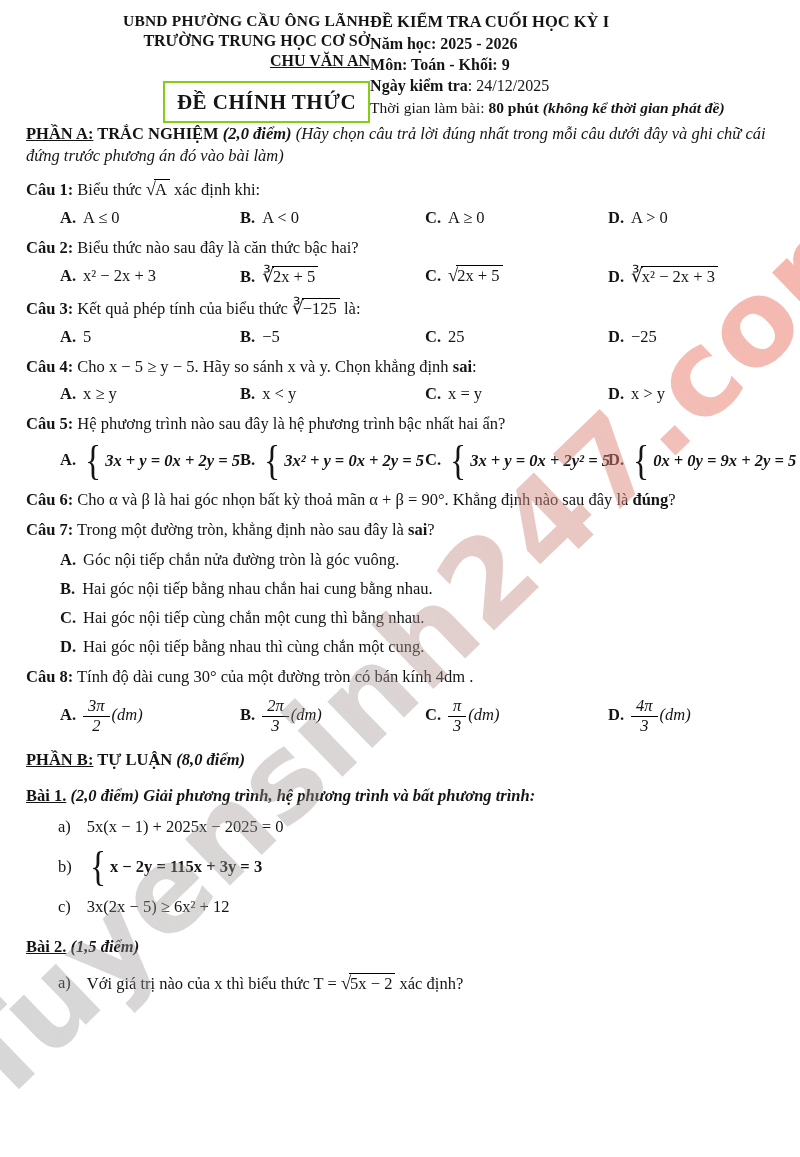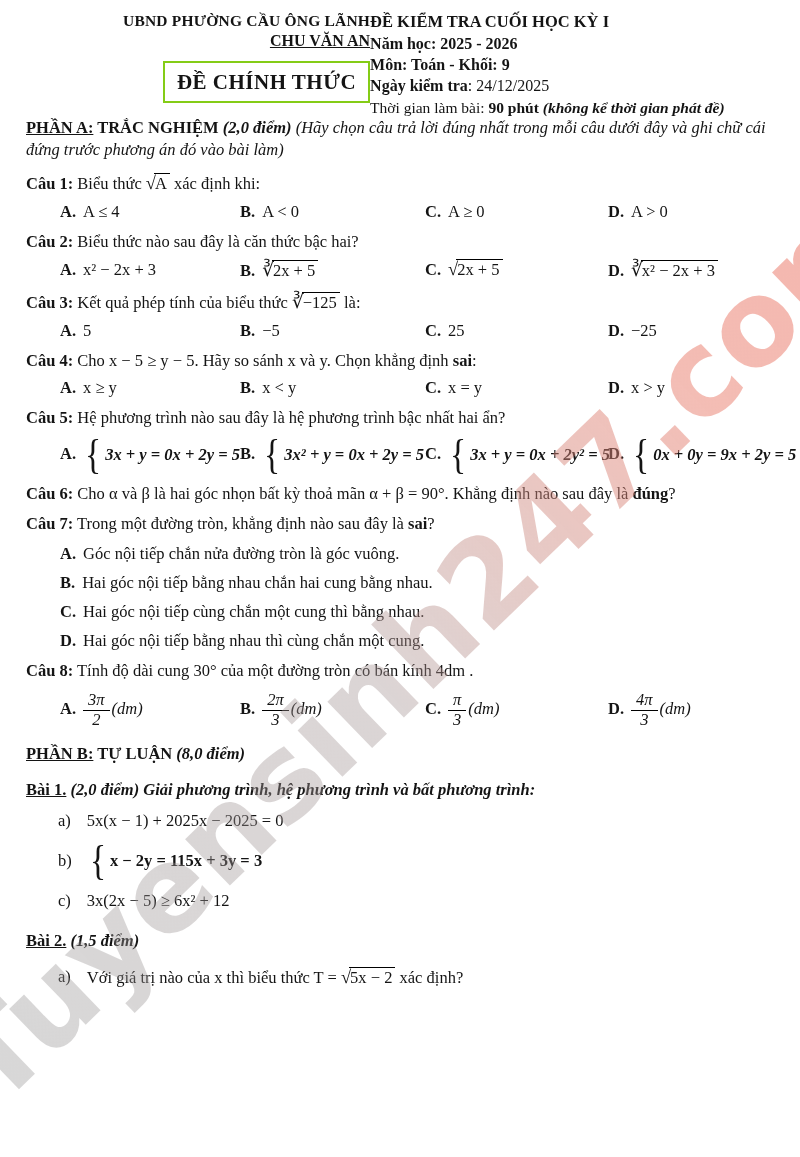--- a/index.html
+++ b/index.html
@@ -94,42 +94,43 @@
   }
 </style>
 </head>
 <body>
 
 <div class="page">
 
   <div class="hdr">
     <div class="hdr-left">
       <div class="hl1">UBND PHƯỜNG CẦU ÔNG LÃNH</div>
+      <div class="hl2">TRƯỜNG TRUNG HỌC CƠ SỞ</div>
       <div class="hl3">CHU VĂN AN</div>
       <div><span class="exam-box">ĐỀ CHÍNH THỨC</span></div>
     </div>
     <div class="hdr-right">
       <div class="hr1">ĐỀ KIỂM TRA CUỐI HỌC KỲ I</div>
       <div class="hr">Năm học: 2025  -  2026</div>
       <div class="hr">Môn: Toán - Khối: 9</div>
       <div class="hr"><span>Ngày kiểm tra</span><span class="hr-plain">: 24/12/2025</span></div>
-      <div class="hr-time"><span>Thời gian làm bài: </span><span class="b">90 phút</span><span class="i"> (không kể thời gian phát đề)</span></div>
+      <div class="hr-time"><span>Thời gian làm bài: </span><span class="b">80 phút</span><span class="i"> (không kể thời gian phát đề)</span></div>
     </div>
   </div>
 
   <div class="part-head">
     <span class="ph-label">PHẦN A:</span><span class="ph-title"> TRẮC NGHIỆM </span><span class="ph-points">(2,0 điểm)</span><span class="ph-note"> (Hãy chọn câu trả lời đúng nhất trong mỗi câu dưới đây và ghi chữ cái đứng trước phương án đó vào bài làm)</span>
   </div>
 
   <div class="q">
     <div class="q-title">
       <span class="q-label">Câu 1:</span><span> Biểu thức </span><span class="sqrt math"><span class="sign">√</span><span class="body">A</span></span><span> xác định khi:</span>
     </div>
     <div class="opts">
-      <div class="opt"><span class="ol">A.</span><span class="math">A ≤ 4</span></div>
+      <div class="opt"><span class="ol">A.</span><span class="math">A ≤ 0</span></div>
       <div class="opt"><span class="ol">B.</span><span class="math">A &lt; 0</span></div>
       <div class="opt"><span class="ol">C.</span><span class="math">A ≥ 0</span></div>
       <div class="opt"><span class="ol">D.</span><span class="math">A &gt; 0</span></div>
     </div>
   </div>
 
   <div class="q">
     <div class="q-title">
       <span class="q-label">Câu 2:</span><span> Biểu thức nào sau đây là căn thức bậc hai?</span>
     </div>

